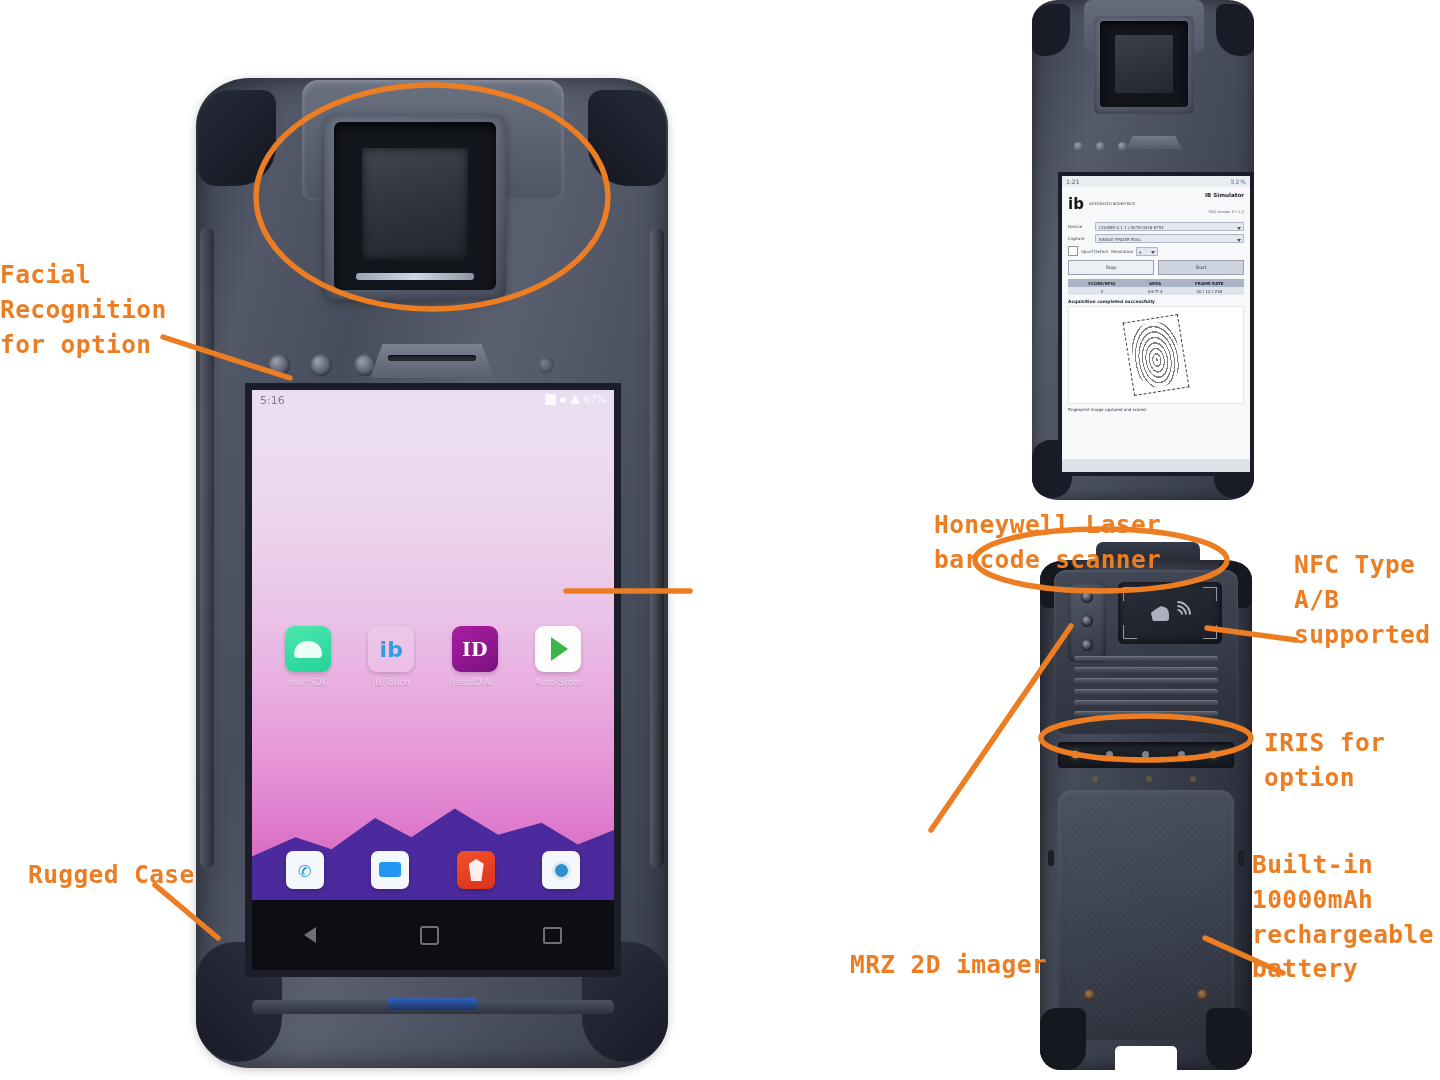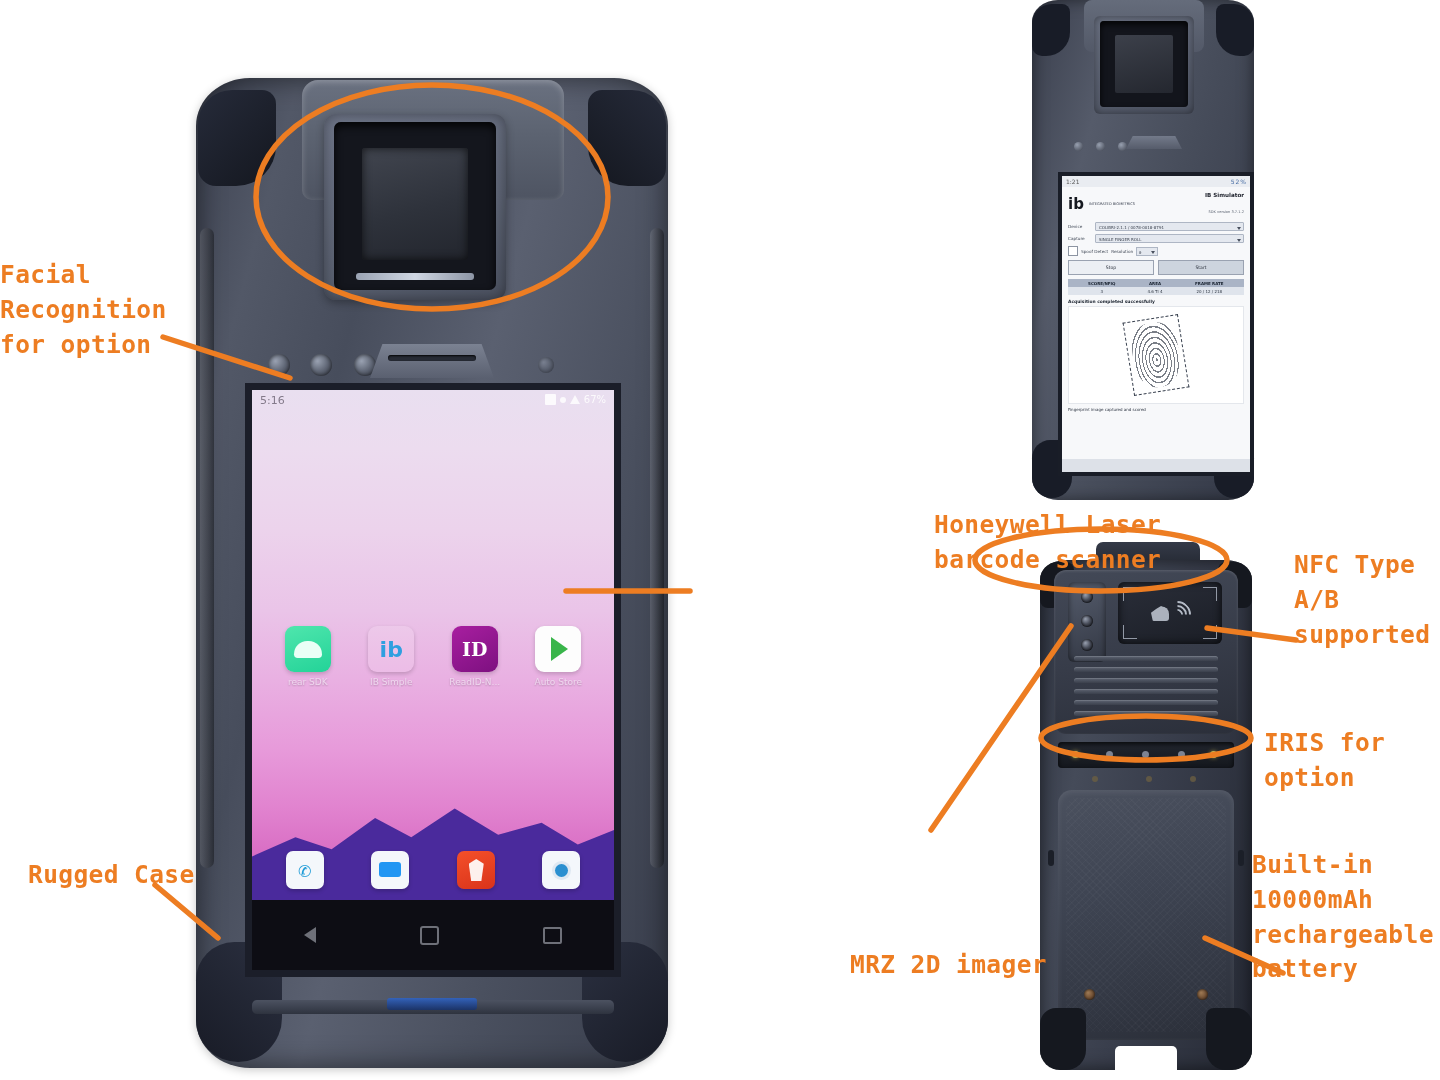--- a/index.html
+++ b/index.html
@@ -373,21 +373,21 @@
         </div>
       </div>
 
       <div class="appgrid">
         <div class="app">
           <div class="app-ic ic-green"></div>
           <div class="app-lbl">rear SDK</div>
         </div>
         <div class="app">
           <div class="app-ic ic-ib"></div>
-          <div class="app-lbl">IB Simple</div>
+          <div class="app-lbl">IB Touch</div>
         </div>
         <div class="app">
           <div class="app-ic ic-id"></div>
           <div class="app-lbl">ReadID-N...</div>
         </div>
         <div class="app">
           <div class="app-ic ic-play"></div>
           <div class="app-lbl">Auto Store</div>
         </div>
       </div>

